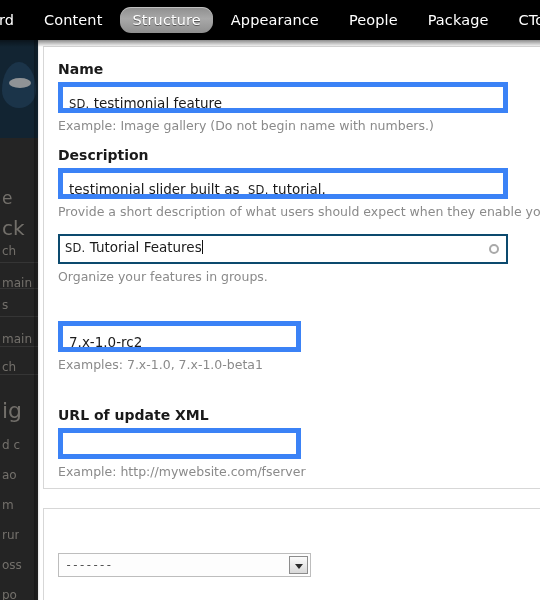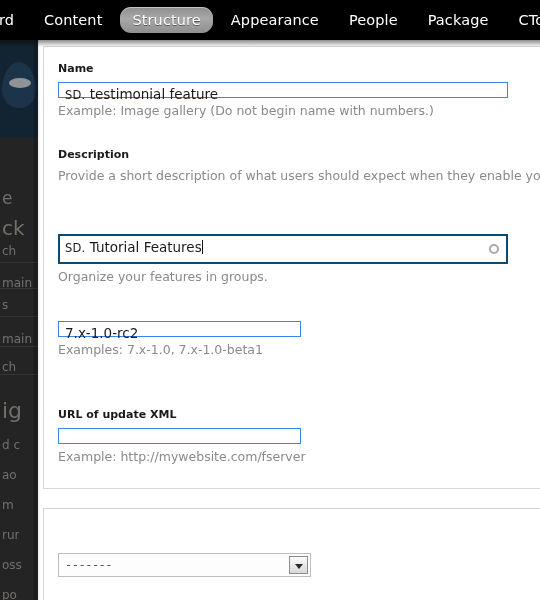--- a/index.html
+++ b/index.html
@@ -130,44 +130,44 @@
     border: 1px solid #d7d7d7;
     border-right: none;
     background: #ffffff;
   }
   #fs-general { top: 6px; height: 443px; }
   #fs-components { top: 468px; height: 130px; }
 
   .form-item { position: absolute; left: 14px; }
 
   .f-label {
-    font-size: 11px;
+    font-size: 14px;
     font-weight: bold;
     color: #1a1a1a;
     line-height: 16px;
     margin-bottom: 5px;
     white-space: nowrap;
   }
   .f-desc {
     font-size: 12.5px;
     color: #8a8a8a;
     line-height: 15px;
     margin-top: 5px;
     white-space: nowrap;
   }
 
   .f-input {
     display: block;
-    height: 16px;
-    border: 1px solid #3b82f6;
+    height: 31px;
+    border: 5px solid #3b82f6;
     background: #ffffff;
     font-size: 13.5px;
     color: #1b1b1b;
     padding: 1px 6px 0 6px;
-    line-height: 20px;
+    line-height: 30px;
     outline: none;
     font-family: "DejaVu Sans", "Liberation Sans", sans-serif;
   }
   .f-input.wide { width: 450px; }
   .f-input.mid  { width: 243px; }
 
   .f-input.focused {
     border: 2px solid #0c4a6e;
     height: 30px;
     padding: 0px 6px 0 5px;
@@ -284,20 +284,21 @@
       <div class="fieldset" id="fs-general">
 
         <div class="form-item" style="top:14px;">
           <div class="f-label">Name</div>
           <div class="f-input wide"><span class="tok">SD.</span><span> testimonial feature</span></div>
           <div class="f-desc">Example: Image gallery (Do not begin name with numbers.)</div>
         </div>
 
         <div class="form-item" style="top:100px;">
           <div class="f-label">Description</div>
+          <div class="f-input wide"><span>testimonial slider built as</span>&nbsp;&nbsp;<span class="tok">SD.</span><span> tutorial.</span></div>
           <div class="f-desc">Provide a short description of what users should expect when they enable your</div>
         </div>
 
         <div class="form-item" style="top:187px;">
           <div class="pkg-wrap">
             <div class="f-input wide focused"><span class="tok">SD.</span><span> Tutorial Features</span><span class="caret"></span></div>
             <div class="throbber"></div>
           </div>
           <div class="f-desc">Organize your features in groups.</div>
         </div>

